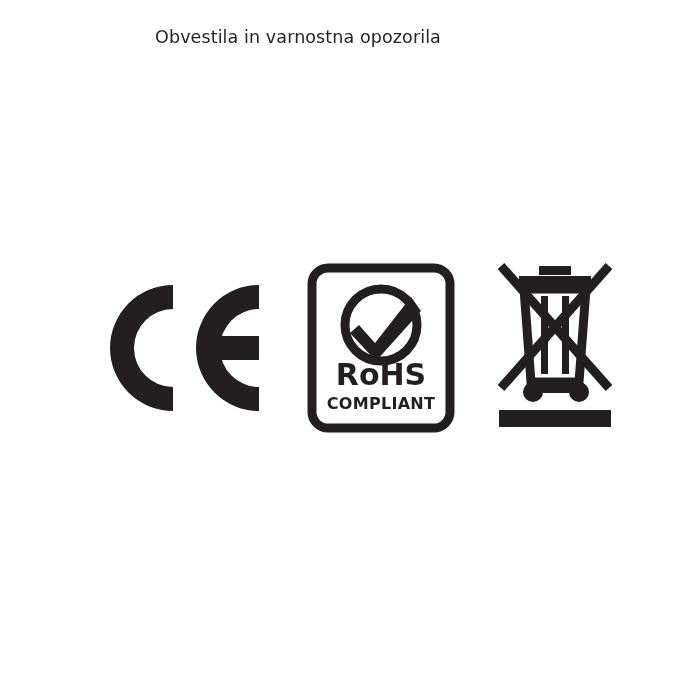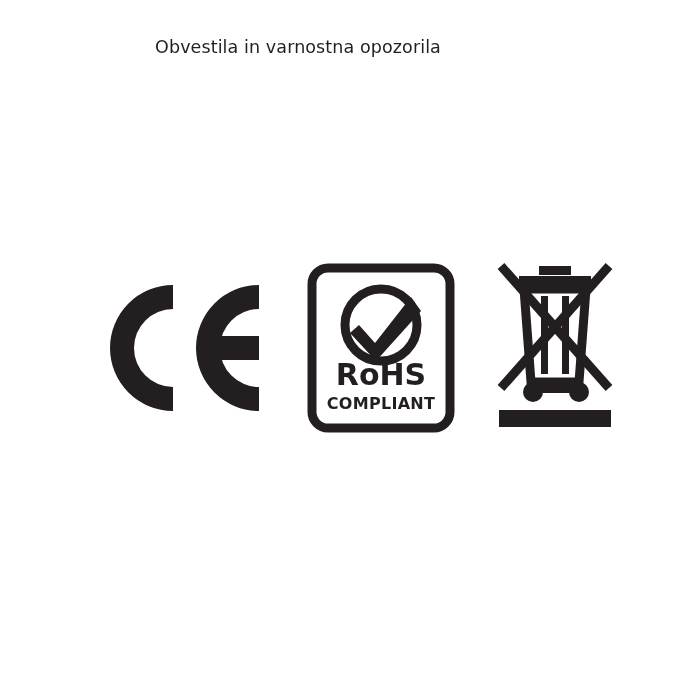--- a/index.html
+++ b/index.html
@@ -16,21 +16,21 @@
     position: relative;
   }
   .page {
     width: 700px;
     height: 700px;
     position: relative;
     box-sizing: border-box;
   }
   .page-title {
     position: absolute;
-    top: 36px;
+    top: 26px;
     left: 0;
     width: 596px;
     text-align: center;
     font-size: 17.5px;
     font-weight: 400;
     color: #231f20;
     letter-spacing: 0.1px;
     line-height: 1.3;
   }
   .symbol-row {

